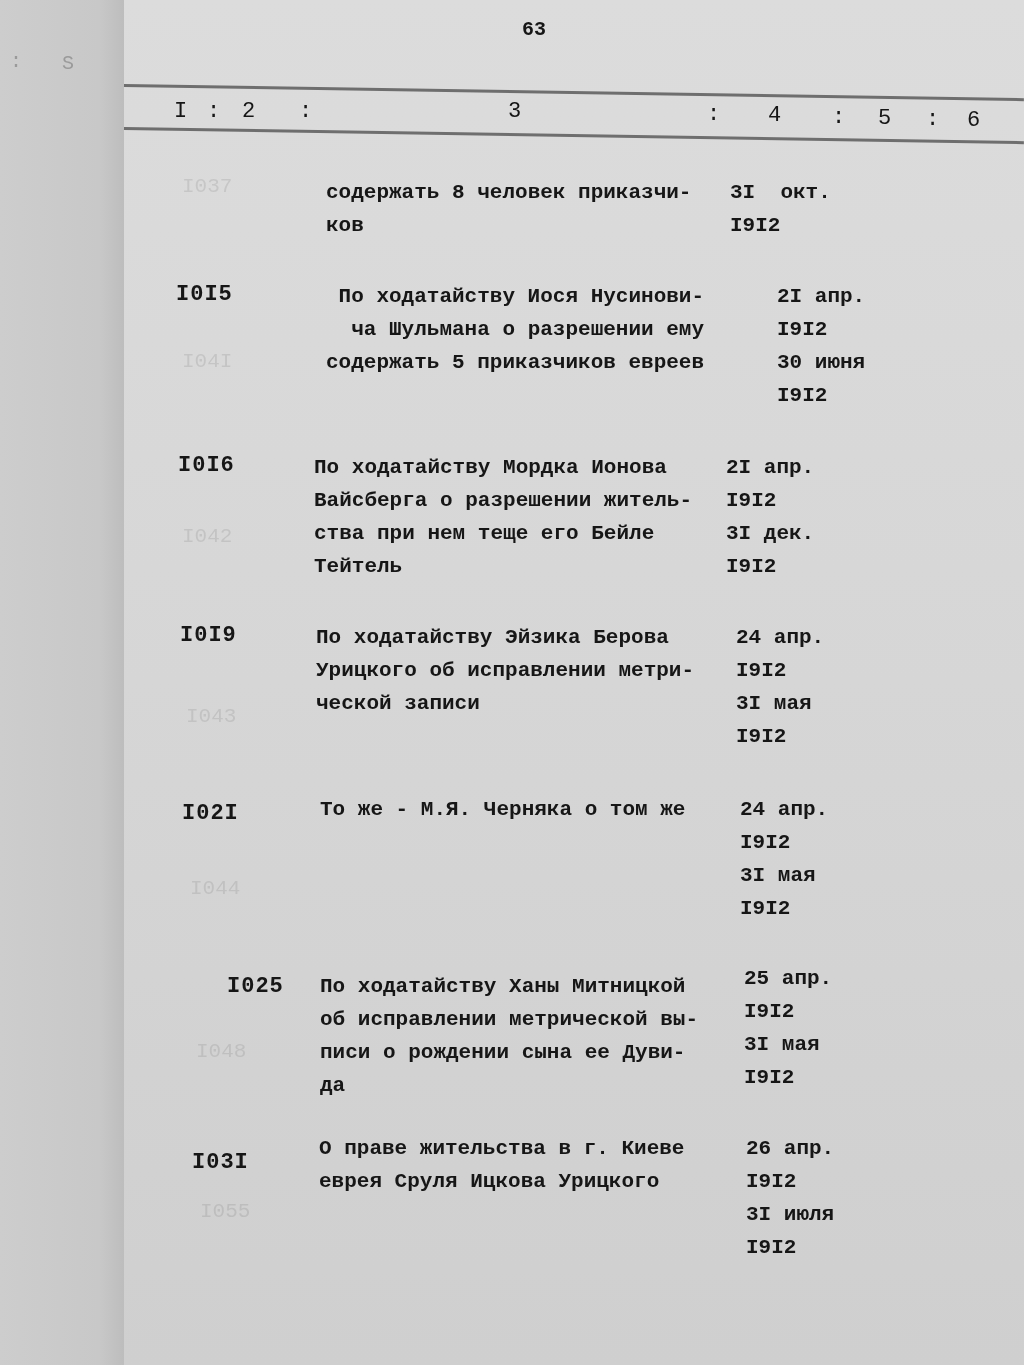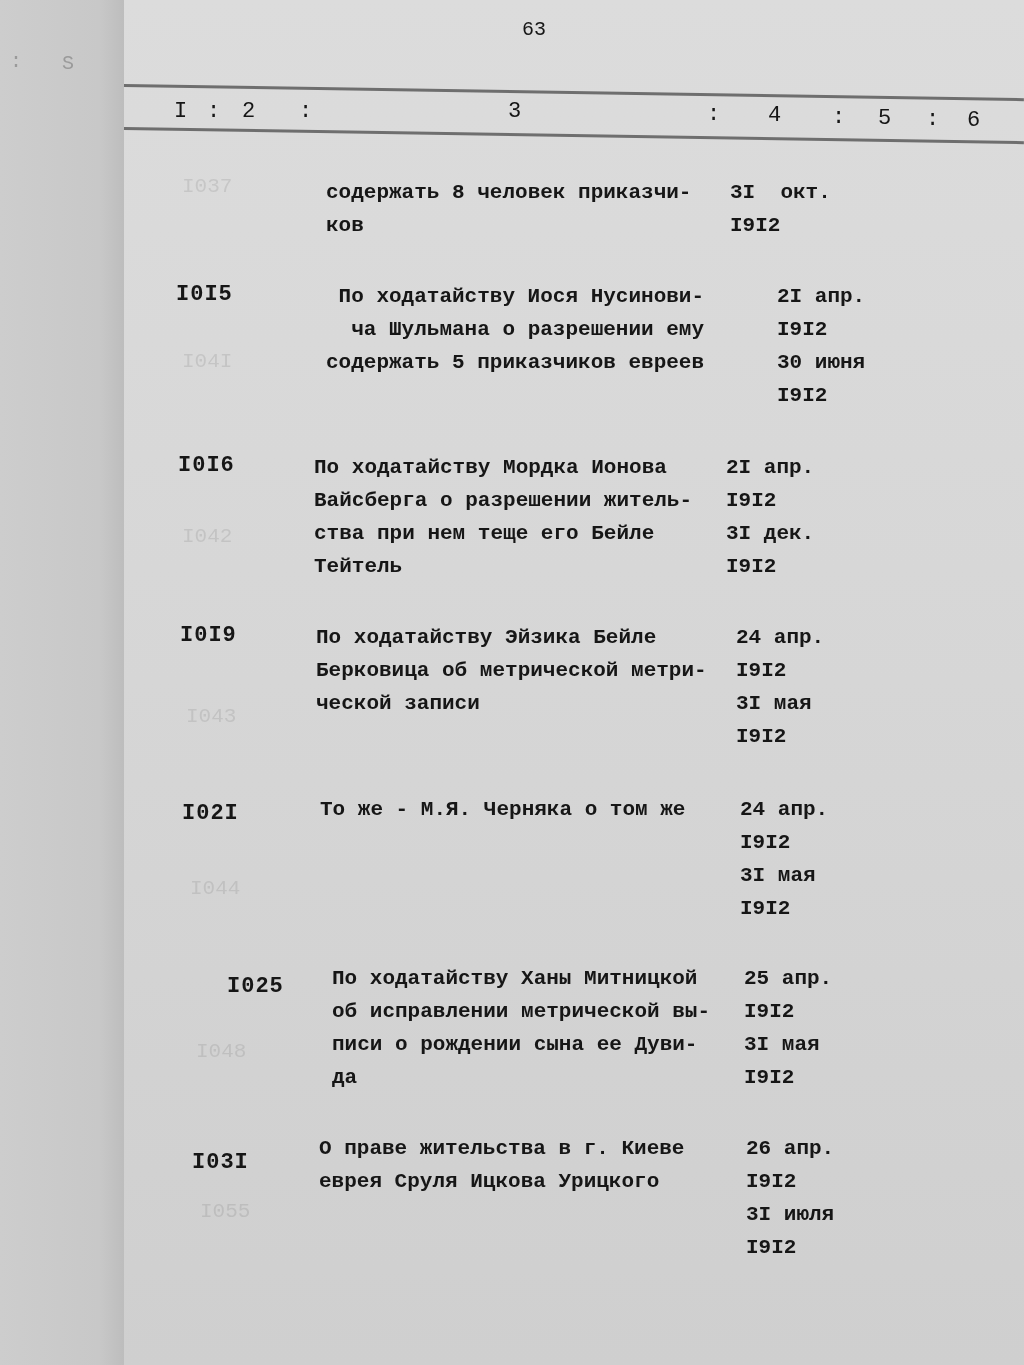--- a/index.html
+++ b/index.html
@@ -11,21 +11,21 @@
   }
   .left-page {
     position: absolute; left: 0; top: 0; width: 124px; height: 1365px;
     background: linear-gradient(90deg, #cdcdcd 0%, #c8c8c8 80%, #bdbdbd 100%);
   }
   .left-page .mark { position: absolute; color: #9a9a9a; font-size: 20px; }
   .page {
     position: absolute; left: 124px; top: 0; width: 900px; height: 1365px;
     background: linear-gradient(180deg, #dcdcdc 0%, #d6d6d6 50%, #cfcfcf 100%);
   }
-  .page-number { position: absolute; left: 398px; top: 18px; font-size: 20px; }
+  .page-number { position: absolute; left: 398px; top: 18px; font-size: 20px; font-weight: bold; }
   .rule { position: absolute; left: 0; height: 3px; background: #6e6e6e; width: 900px; }
   .rule.top { top: 84px; transform: rotate(0.9deg); transform-origin: left; }
   .rule.bottom { top: 127px; transform: rotate(0.9deg); transform-origin: left; }
   .col-head { position: absolute; top: 99px; font-size: 22px; }
   .entry { position: absolute; left: 0; width: 900px; }
   .entry .num { position: absolute; font-size: 22px; font-weight: bold; letter-spacing: 1px; font-family: Liberation Mono, monospace; }
   .entry .desc { position: absolute; font-size: 21px; line-height: 33px; white-space: pre; font-weight: bold; }
   .entry .dates { position: absolute; font-size: 21px; line-height: 33px; white-space: pre; font-weight: bold; }
   .ghost { position: absolute; color: rgba(60,60,60,0.12); font-size: 21px; white-space: pre; line-height: 33px; }
 </style>
@@ -88,41 +88,41 @@
 <span>ства при нем теще его Бейле</span>
 <span>Тейтель</span></div>
     <div class="dates" style="left:602px;"><span>2I апр.</span>
 <span>I9I2</span>
 <span>3I дек.</span>
 <span>I9I2</span></div>
   </div>
 
   <div class="entry" style="top:621px;">
     <div class="num" style="left:56px;top:2px;">I0I9</div>
-    <div class="desc" style="left:192px;"><span>По ходатайству Эйзика Бейле</span>
-<span>Берковица об метрической метри-</span>
+    <div class="desc" style="left:192px;"><span>По ходатайству Эйзика Берова</span>
+<span>Урицкого об исправлении метри-</span>
 <span>ческой записи</span></div>
     <div class="dates" style="left:612px;"><span>24 апр.</span>
 <span>I9I2</span>
 <span>3I мая</span>
 <span>I9I2</span></div>
   </div>
 
   <div class="entry" style="top:793px;">
     <div class="num" style="left:58px;top:8px;">I02I</div>
     <div class="desc" style="left:196px;"><span>То же - М.Я. Черняка о том же</span></div>
     <div class="dates" style="left:616px;"><span>24 апр.</span>
 <span>I9I2</span>
 <span>3I мая</span>
 <span>I9I2</span></div>
   </div>
 
   <div class="entry" style="top:962px;">
     <div class="num" style="left:64px;top:12px;margin-left:39px;">I025</div>
-    <div class="desc" style="left:208px;"><span>По ходатайству Ханы Митницкой</span>
+    <div class="desc" style="left:196px;margin-top:8px;"><span>По ходатайству Ханы Митницкой</span>
 <span>об исправлении метрической вы-</span>
 <span>писи о рождении сына ее Дуви-</span>
 <span>да</span></div>
     <div class="dates" style="left:620px;"><span>25 апр.</span>
 <span>I9I2</span>
 <span>3I мая</span>
 <span>I9I2</span></div>
   </div>
 
   <div class="entry" style="top:1132px;">

